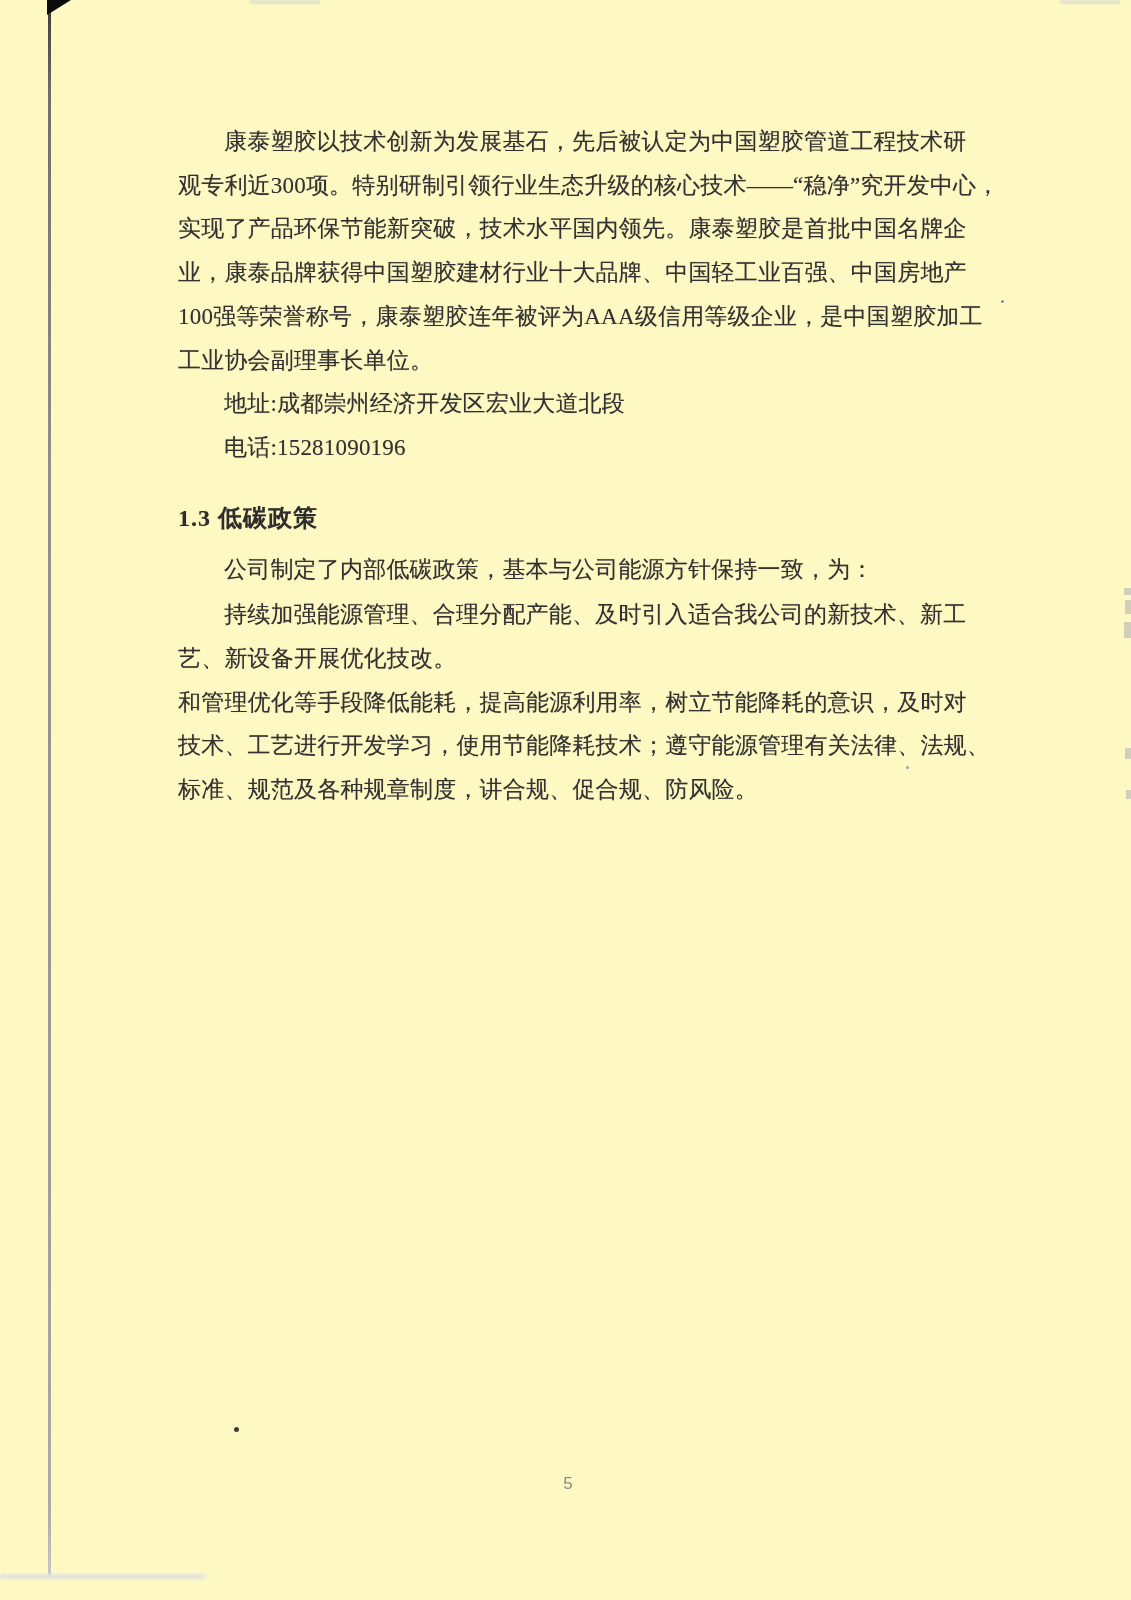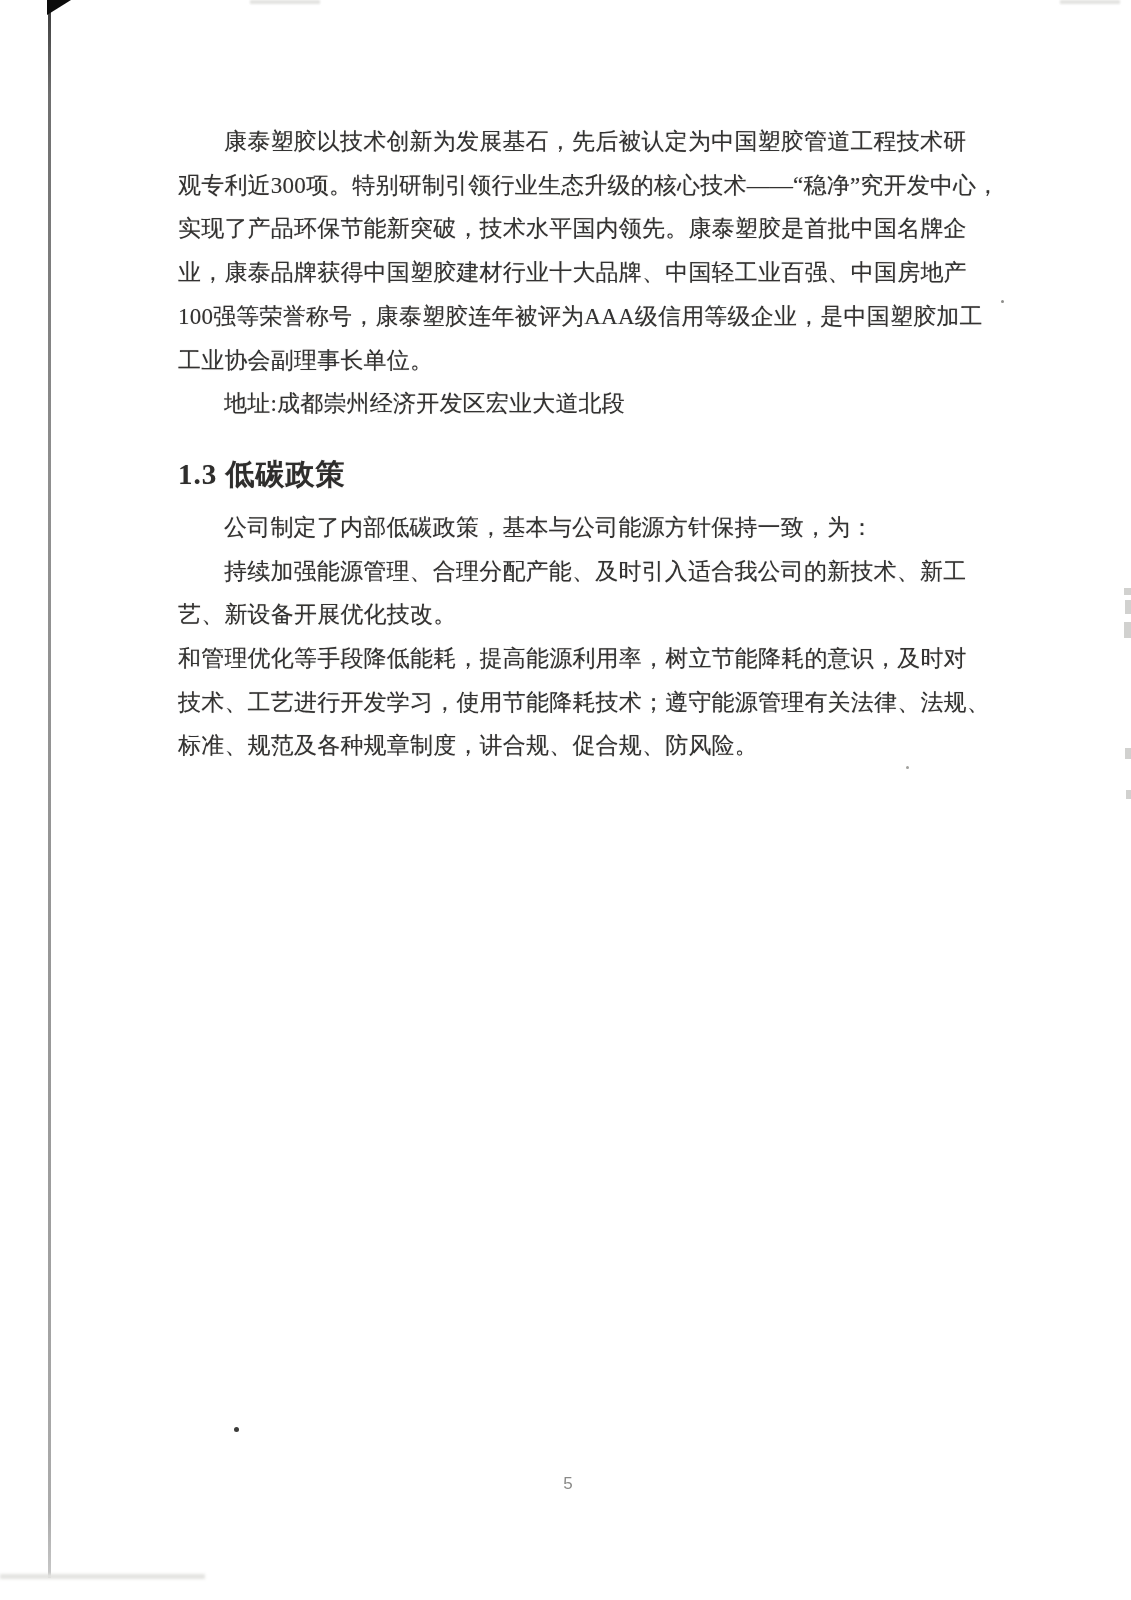--- a/index.html
+++ b/index.html
@@ -4,21 +4,21 @@
 <style>
   html,body{margin:0;padding:0;}
   body{
     width:1131px;height:1600px;
     background:#e9e9e7;
     font-family:"Liberation Serif","DejaVu Serif",serif;
     position:relative;overflow:hidden;
   }
   .page{
     position:absolute;left:0;top:0;width:1131px;height:1600px;
-    background:#ffffff;
+    background:#fef9c3;
   }
   
   .edge-line{
     position:absolute;left:48px;top:0;width:3px;height:1578px;
     background:linear-gradient(to bottom,#3a3a3a 0%,#6f6f6f 6%,#8f8f8f 30%,#9a9a9a 70%,#ababab 96%,#c9c9c9 100%);
   }
   .corner-tri{
     position:absolute;left:47px;top:0;width:0;height:0;
     border-top:15px solid #0c0c0c;
     border-right:24px solid transparent;
@@ -42,26 +42,26 @@
     text-shadow:0 0 .8px rgba(64,62,60,.45);
   }
   .line{
     text-align:justify;text-align-last:justify;
     white-space:nowrap;
   }
   .line.end{text-align-last:left;}
   .line.indent{padding-left:46px;}
   .heading{
     margin-top:26px;
-    font-size:29px;font-weight:bold;line-height:44px;
+    font-size:24px;font-weight:bold;line-height:44px;
     color:#2e2d2c;letter-spacing:1px;
     text-align:left;text-align-last:left;
   }
   .para{margin:0;padding:0;}
-  .para.gap-top{margin-top:10px;}
+  .para.gap-top{margin-top:10px;font-family:Liberation Mono, monospace;}
   .pageno{
     position:absolute;left:553px;top:1474px;width:30px;
     font-family:"Liberation Sans","DejaVu Sans",sans-serif;
     font-size:17px;color:#8a8a88;text-align:center;
   }
 </style>
 </head>
 <body>
 
 <div class="page">
@@ -86,20 +86,21 @@
       <div class="line indent">康泰塑胶以技术创新为发展基石，先后被认定为中国塑胶管道工程技术研</div>
       <div class="line">观专利近300项。特别研制引领行业生态升级的核心技术——“稳净”究开发中心，</div>
       <div class="line">实现了产品环保节能新突破，技术水平国内领先。康泰塑胶是首批中国名牌企</div>
       <div class="line">业，康泰品牌获得中国塑胶建材行业十大品牌、中国轻工业百强、中国房地产</div>
       <div class="line">100强等荣誉称号，康泰塑胶连年被评为AAA级信用等级企业，是中国塑胶加工</div>
       <div class="line end">工业协会副理事长单位。</div>
     </div>
 
     <div class="para">
       <div class="line end indent">地址:成都崇州经济开发区宏业大道北段</div>
+      <div class="line end indent">电话:15281090196</div>
     </div>
 
     <div class="heading">1.3 低碳政策</div>
 
     <div class="para gap-top">
       <div class="line end indent">公司制定了内部低碳政策，基本与公司能源方针保持一致，为：</div>
     </div>
 
     <div class="para">
       <div class="line indent">持续加强能源管理、合理分配产能、及时引入适合我公司的新技术、新工</div>

